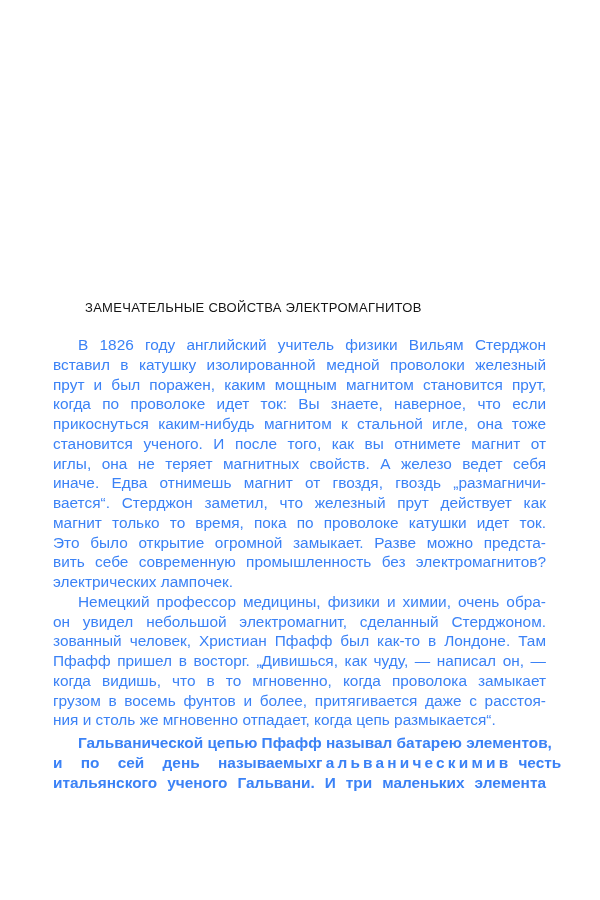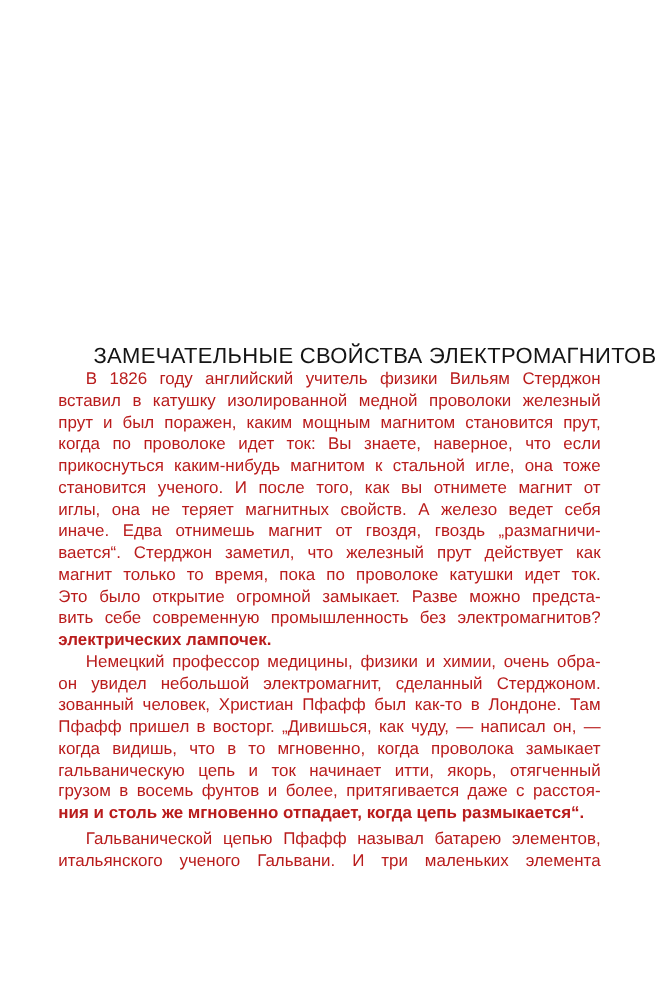--- a/index.html
+++ b/index.html
@@ -18,25 +18,25 @@
     .page {
       position: absolute;
       left: 0; top: 0;
       width: 600px; height: 900px;
       background: #ffffff;
     }
     .heading {
       position: absolute;
       left: 53px;
       width: 493px;
-      top: 312px;
+      top: 296px;
       margin: 0;
       font-family: "Liberation Sans", "DejaVu Sans", sans-serif;
       font-weight: normal;
-      font-size: 20px;
+      font-size: 13px;
       letter-spacing: 0.3px;
       text-indent: 32px;
       line-height: 24px;
       white-space: nowrap;
       color: #141414;
     }
     .body-text {
       position: absolute;
       left: 53px;
       top: 335px;
@@ -45,28 +45,27 @@
     .line {
       display: block;
       height: 19.75px;
       line-height: 19.75px;
       font-family: "Liberation Sans", "DejaVu Sans", sans-serif;
       font-size: 15.4px;
       text-align: justify;
       text-align-last: justify;
       white-space: nowrap;
       overflow: visible;
-      color: #b91c1c;
+      color: #3b82f6;
     }
     .line.indent {
       padding-left: 25px;
     }
     .line.last {
       text-align-last: left;
-      font-weight: bold;
     }
     .line span.sp {
       letter-spacing: 3.2px;
     }
   </style>
 </head>
 <body>
 
 <div class="page">
 
@@ -89,24 +88,28 @@
       <span class="line">вить себе современную промышленность без электромагнитов?</span>
       <span class="line last">электрических лампочек.</span>
     </div>
 
     <div>
       <span class="line indent">Немецкий профессор медицины, физики и химии, очень обра-</span>
       <span class="line">он увидел небольшой электромагнит, сделанный Стерджоном.</span>
       <span class="line">зованный человек, Христиан Пфафф был как-то в Лондоне. Там</span>
       <span class="line">Пфафф пришел в восторг. „Дивишься, как чуду, — написал он, —</span>
       <span class="line">когда видишь, что в то мгновенно, когда проволока замыкает</span>
-      <span class="line">гальваническую цепь и ток начинает итти, якорь, отягченный</span>
       <span class="line">грузом в восемь фунтов и более, притягивается даже с расстоя-</span>
       <span class="line last">ния и столь же мгновенно отпадает, когда цепь размыкается“.</span>
     </div>
 
-    <div style="margin-top:3px;">
+    <div style="margin-top:3px;font-weight:bold;">
       <span class="line indent">Гальванической цепью Пфафф называл батарею элементов,</span>
+      <span class="line" style="display:flex;justify-content:space-between;">
+        <span style="word-spacing:14px;">и по сей день называемых</span>
+        <span class="sp">гальваническими</span>
+        <span style="word-spacing:6px;">в честь</span>
+      </span>
       <span class="line">итальянского ученого Гальвани. И три маленьких элемента</span>
     </div>
 
   </div>
 </div>
 
 </body></html>

